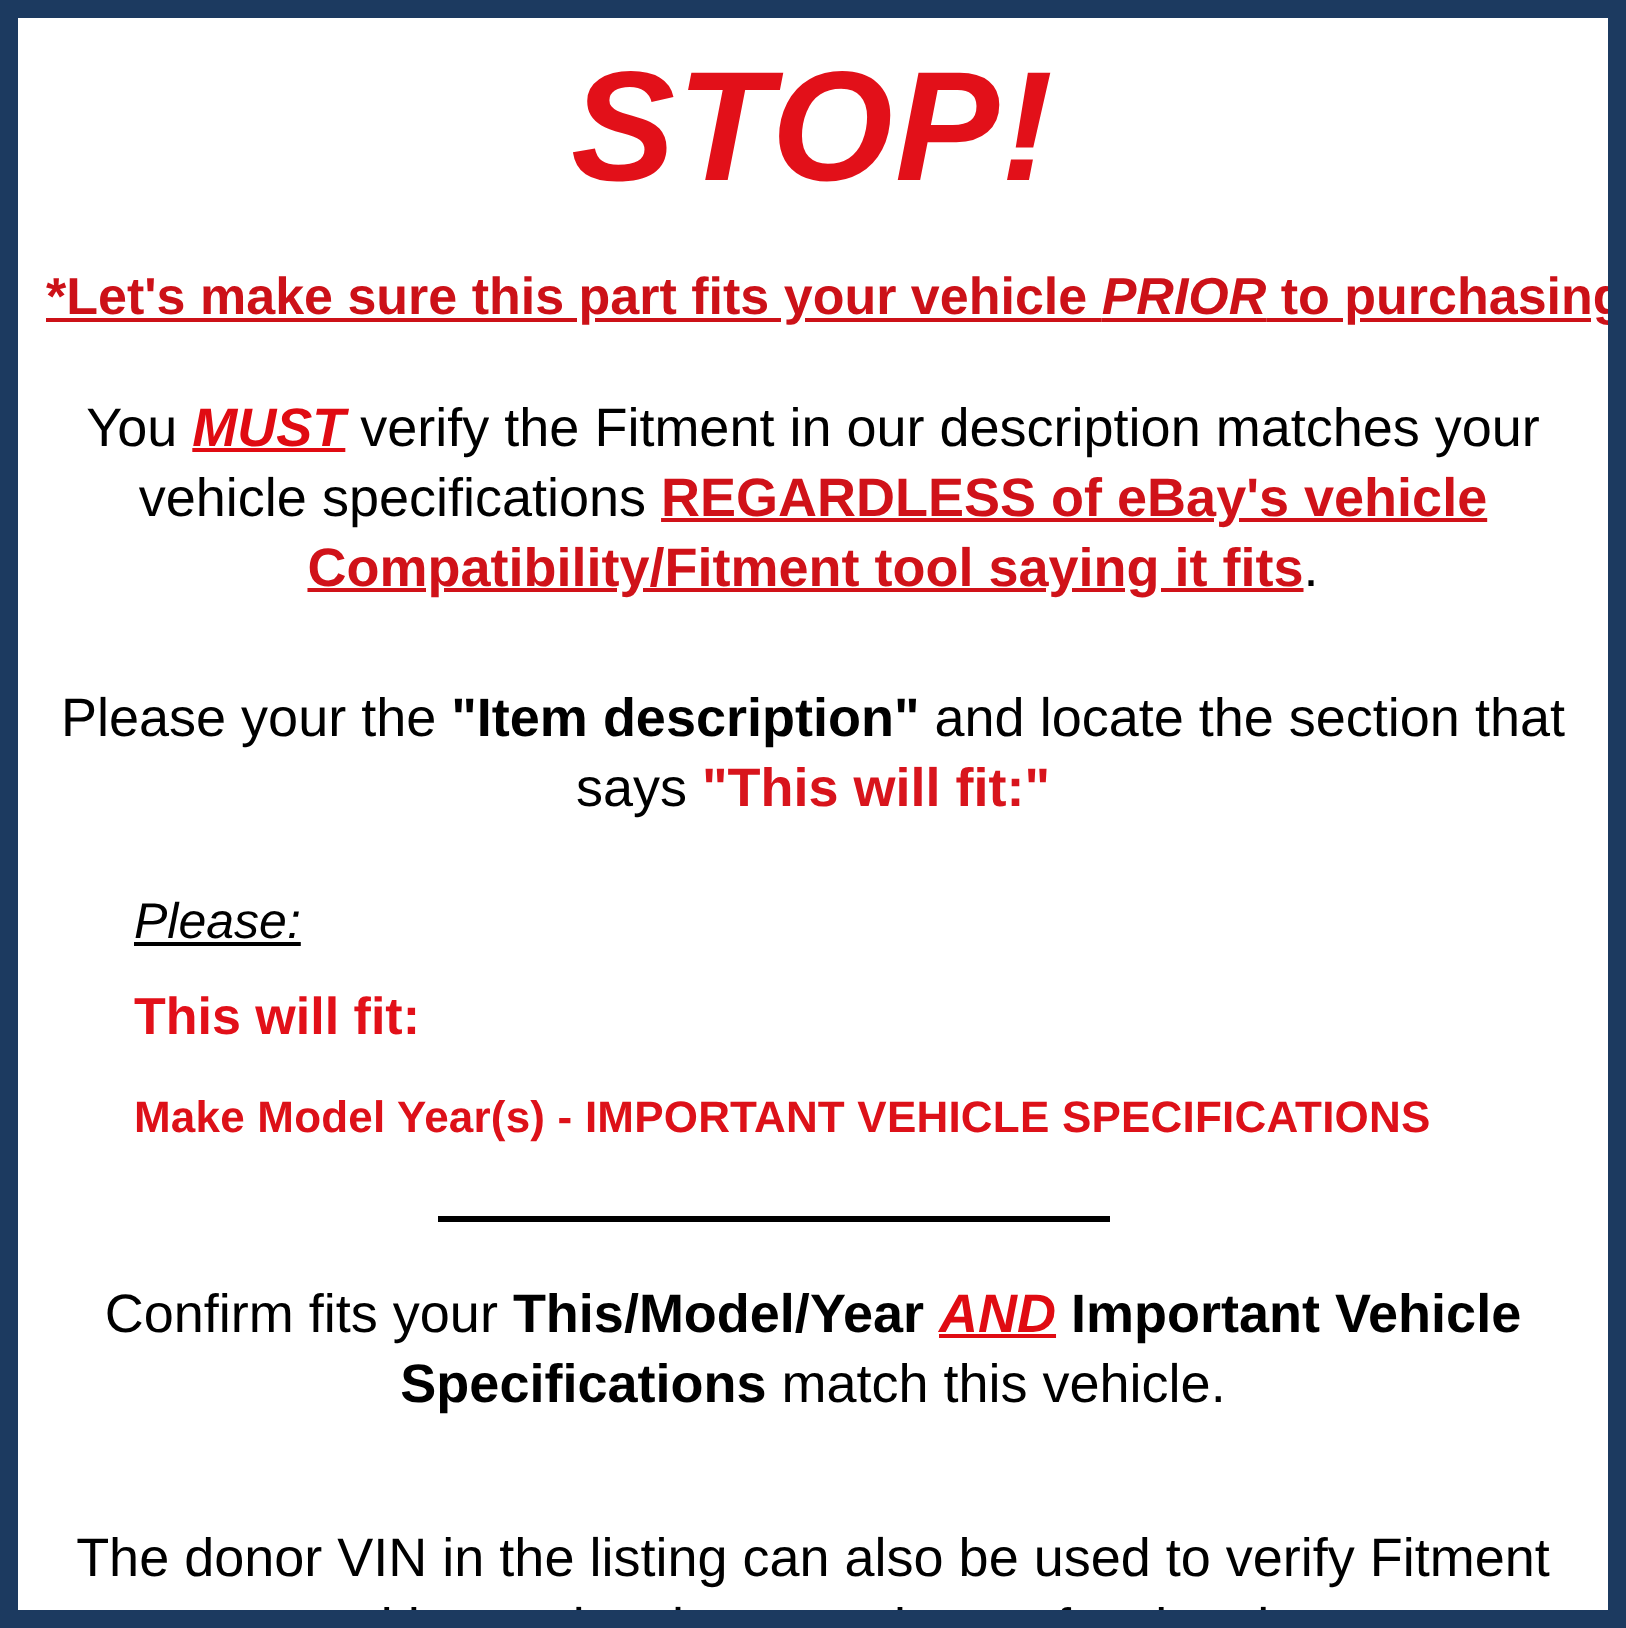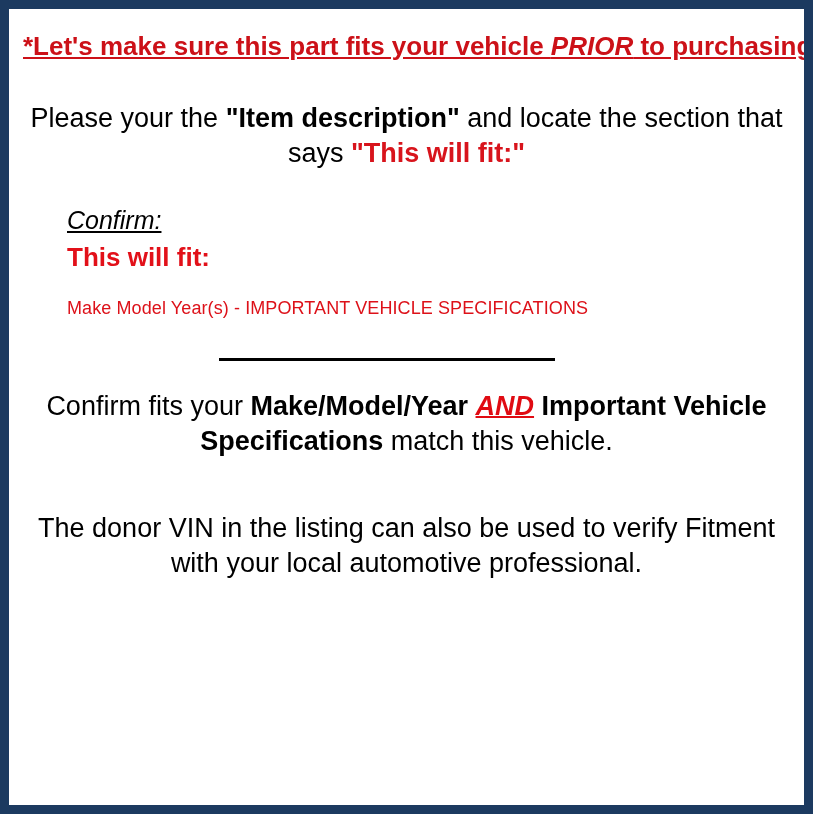--- a/index.html
+++ b/index.html
@@ -105,31 +105,31 @@
     font-size: 25px;
     line-height: 30px;
     font-style: italic;
     font-weight: normal;
     color: #000000;
     text-decoration: underline;
     text-underline-offset: 2px;
     display: inline-block;
   }
   .example-fit {
-    margin: 7px 0 0 0;
+    margin: 17px 0 0 0;
     font-size: 26px;
     line-height: 31px;
     font-weight: bold;
     color: #e21019;
   }
   .example-spec {
     margin: 22px 0 0 0;
-    font-size: 18px;
+    font-size: 22px;
     line-height: 26px;
-    font-weight: normal;
+    font-weight: bold;
     color: #dd1119;
     letter-spacing: 0.1px;
   }
 
   
   .divider-wrap {
     margin-top: 26px;
     height: 10px;
     text-align: center;
   }
@@ -143,42 +143,46 @@
     position: relative;
     left: -20px;
   }
 </style>
 </head>
 <body>
 
 <div class="notice-card">
   <div class="notice-inner">
 
+    <div class="stop-heading">STOP!</div>
 
     <div class="subtitle-line">
       <span>*Let's make sure this part fits your vehicle </span><span class="ital">PRIOR</span><span> to purchasing*</span>
     </div>
 
+    <p class="para block-must">
+      <span>You </span><span class="red-bold-ital-ul">MUST</span><span> verify the Fitment in our description matches your vehicle specifications </span><span class="red-bold-ul">REGARDLESS of eBay's vehicle Compatibility/Fitment tool saying it fits</span><span>.</span>
+    </p>
 
     <p class="para block-itemdesc">
       <span>Please your the </span><span class="black-bold">"Item description"</span><span> and locate the section that says </span><span class="red-bold">"This will fit:"</span>
     </p>
 
     <div class="example-block">
       <div>
-        <span class="example-label">Confirm:</span>
+        <span class="example-label">Please:</span>
       </div>
       <div class="example-fit">This will fit:</div>
       <div class="example-spec">Make Model Year(s) - IMPORTANT VEHICLE SPECIFICATIONS</div>
     </div>
 
     <div class="divider-wrap">
       <hr class="divider-rule">
     </div>
 
     <p class="para block-confirm">
-      <span>Confirm fits your </span><span class="black-bold">Make/Model/Year</span><span> </span><span class="red-bold-ital-ul">AND</span><span> </span><span class="black-bold">Important Vehicle Specifications</span><span> match this vehicle.</span>
+      <span>Confirm fits your </span><span class="black-bold">This/Model/Year</span><span> </span><span class="red-bold-ital-ul">AND</span><span> </span><span class="black-bold">Important Vehicle Specifications</span><span> match this vehicle.</span>
     </p>
 
     <p class="para block-vin">The donor VIN in the listing can also be used to verify Fitment with your local automotive professional.</p>
 
   </div>
 </div>
 
 </body></html>

